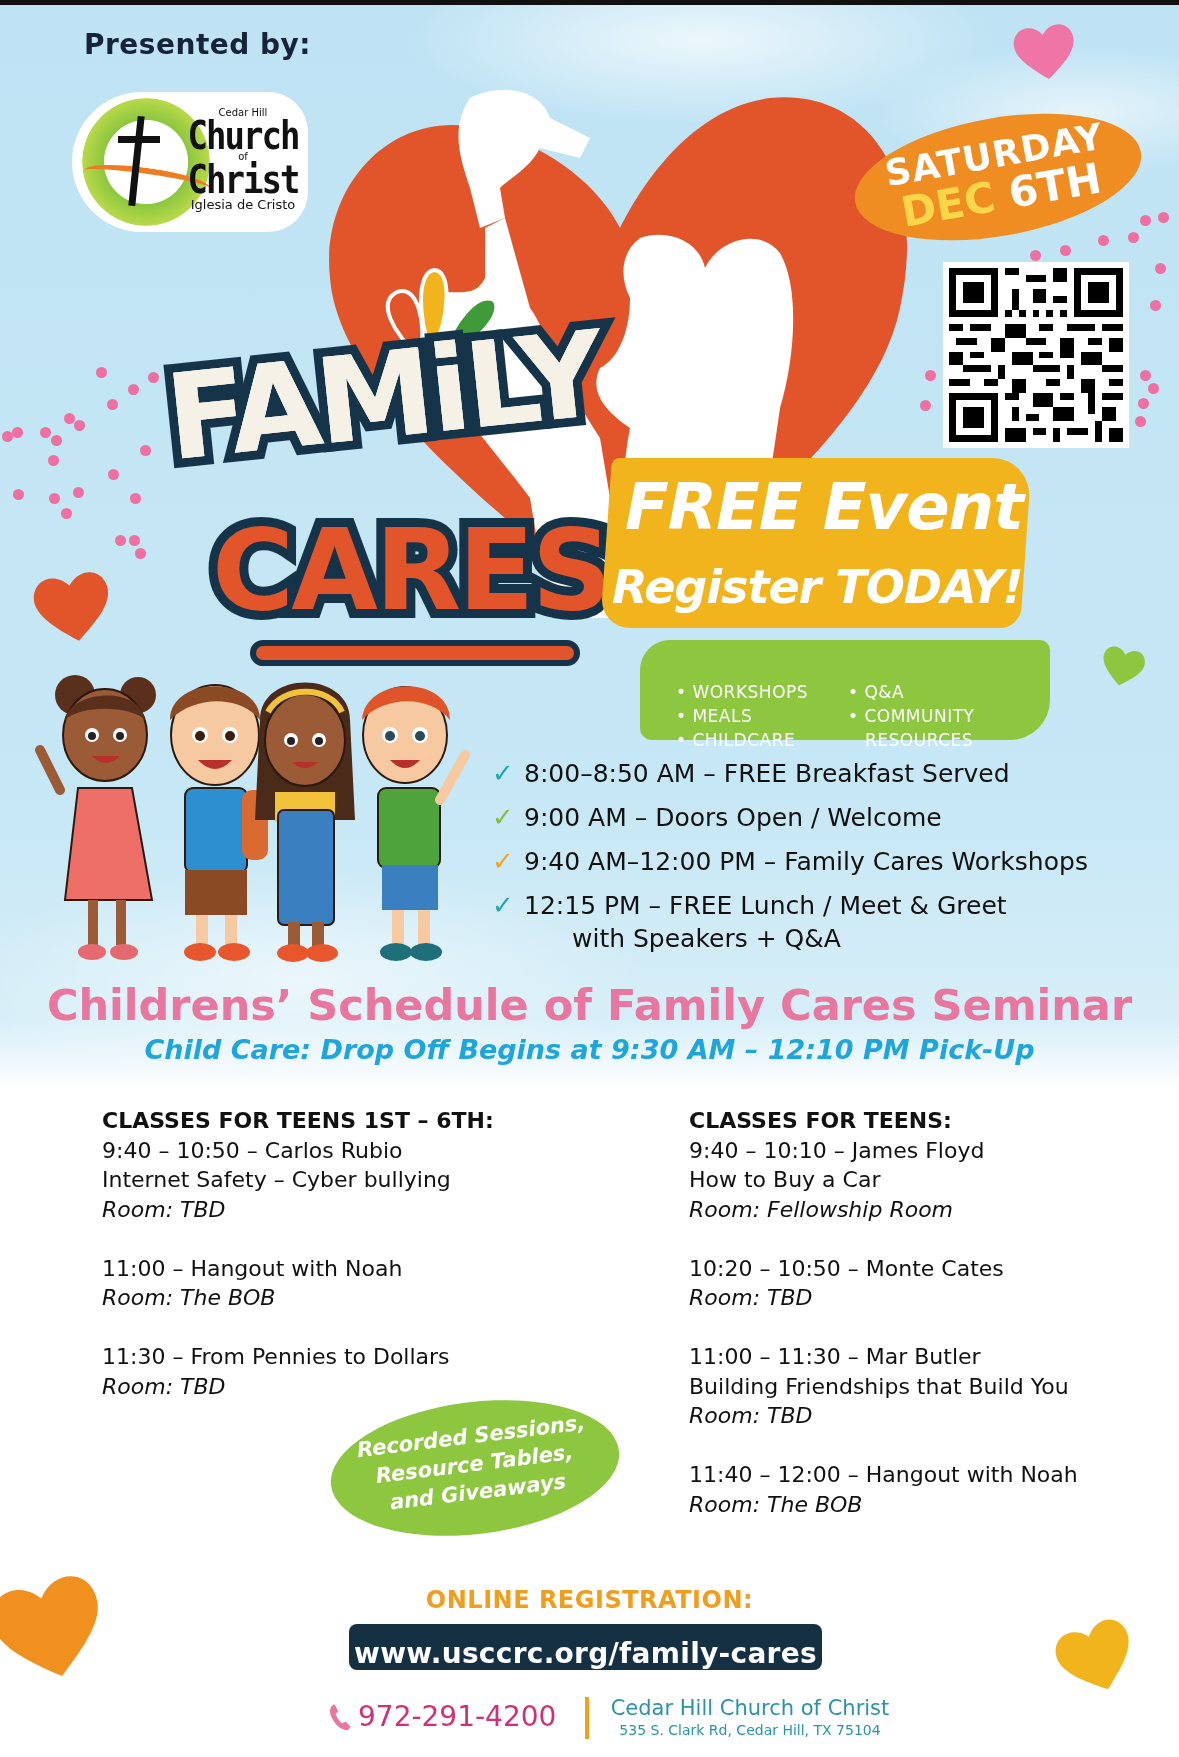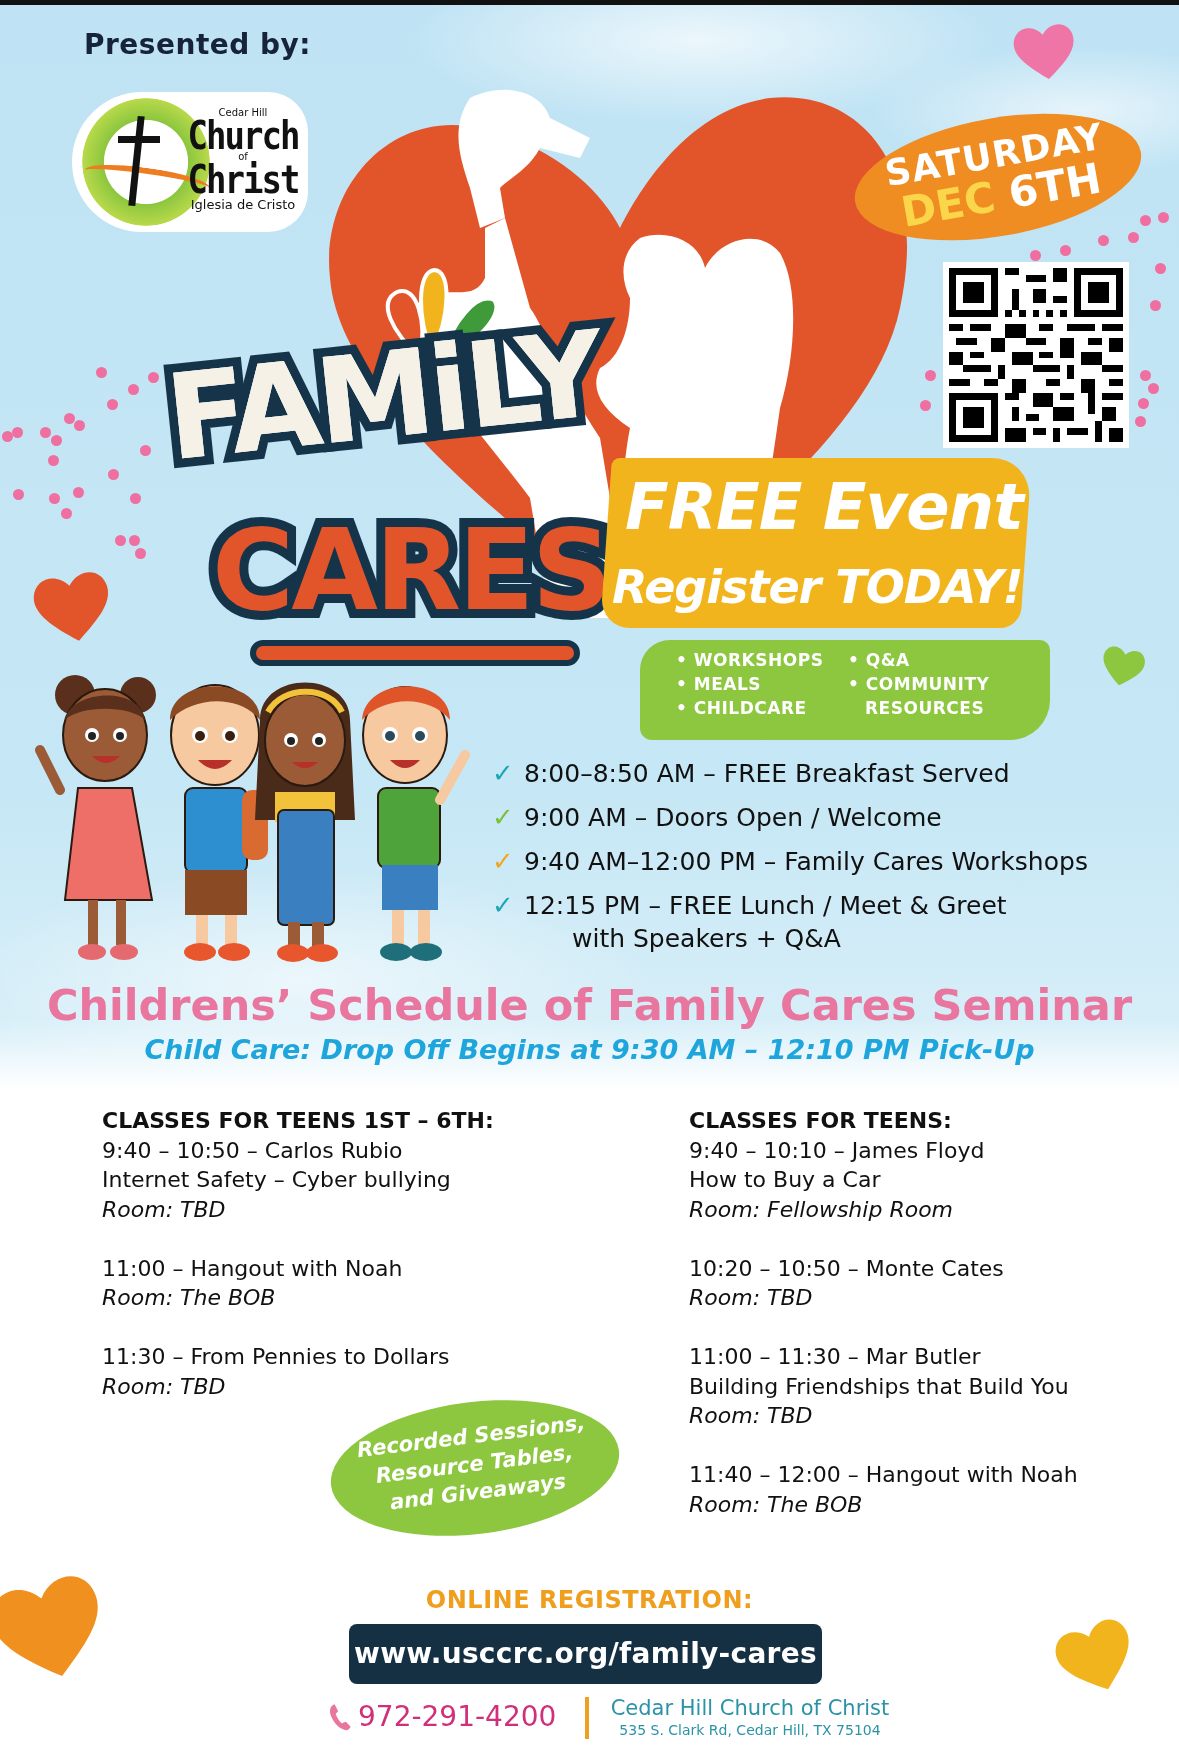--- a/index.html
+++ b/index.html
@@ -65,21 +65,21 @@
   .title-cares { left: 212px; top: 505px; font-family: "DejaVu Sans", sans-serif; font-weight: bold; font-size: 112px;
     color: #e2542a; letter-spacing: -3px; -webkit-text-stroke: 18px #15344a; paint-order: stroke fill; }
   .cares-underline { left: 250px; top: 640px; width: 330px; height: 26px; border-radius: 14px; background: #e2542a; border: 6px solid #15344a; }
 
   
   .free-brush { left: 606px; top: 458px; width: 420px; height: 170px; background: #f2b41d; border-radius: 8px 40px 20px 30px; transform: skewX(-4deg); }
   .free-line1 { left: 625px; top: 470px; font-size: 64px; font-weight: bold; font-style: italic; color: #fff; letter-spacing: -1px; }
   .free-line2 { left: 612px; top: 560px; font-size: 46px; font-weight: bold; font-style: italic; color: #fff; letter-spacing: -1px; }
 
   .feat-brush { left: 640px; top: 640px; width: 410px; height: 100px; background: #8dc63f; border-radius: 30px 10px 40px 12px; }
-  .feat-col { position: absolute; top: 648px; font-size: 17px; font-weight: bold; color: #fff; line-height: 24px; letter-spacing: 0.5px; }
+  .feat-col { position: absolute; top: 680px; font-size: 17px; font-weight: normal; color: #fff; line-height: 24px; letter-spacing: 0.5px; }
   .feat-col1 { left: 676px; }
   .feat-col2 { left: 848px; }
 
   
   .kids { left: 20px; top: 660px; width: 460px; height: 320px; }
 
   
   .sched { left: 492px; top: 758px; font-size: 25px; color: #111; }
   .sched-row { display: flex; align-items: baseline; height: 44px; }
   .check { width: 32px; font-size: 26px; font-weight: bold; }
@@ -96,21 +96,21 @@
   .col-head { font-weight: bold; font-size: 22px; }
   .room { font-style: italic; }
   .gap { height: 29.5px; }
 
   
   .green-oval { left: 330px; top: 1402px; width: 290px; height: 132px; border-radius: 50%; background: #8dc63f; transform: rotate(-7deg);
     text-align: center; color: #fff; font-weight: bold; font-style: italic; font-size: 21px; line-height: 28px; padding-top: 20px; }
 
   
   .reg-label { left: 0; top: 1586px; width: 1179px; text-align: center; font-size: 24px; font-weight: bold; color: #ef9e1d; letter-spacing: 0.5px; }
-  .reg-url { left: 349px; top: 1624px; width: 473px; height: 60px; background: #163043; border-radius: 8px; text-align: center;
+  .reg-url { left: 349px; top: 1624px; width: 473px; height: 46px; background: #163043; border-radius: 8px; text-align: center;
     color: #fff; font-size: 28px; font-weight: bold; line-height: 60px; letter-spacing: 0.3px; }
   .phone { left: 328px; top: 1700px; font-size: 28px; color: #d0307a; display: flex; align-items: center; }
   .phone-icon { width: 26px; height: 30px; margin-right: 4px; }
   .divider { left: 585px; top: 1697px; width: 4px; height: 42px; background: #efa020; }
   .church-name { left: 600px; top: 1696px; width: 300px; text-align: center; font-size: 21px; color: #2a93a5; }
   .church-addr { left: 600px; top: 1722px; width: 300px; text-align: center; font-size: 14px; color: #2a93a5; }
 </style>
 </head>
 <body>
 

